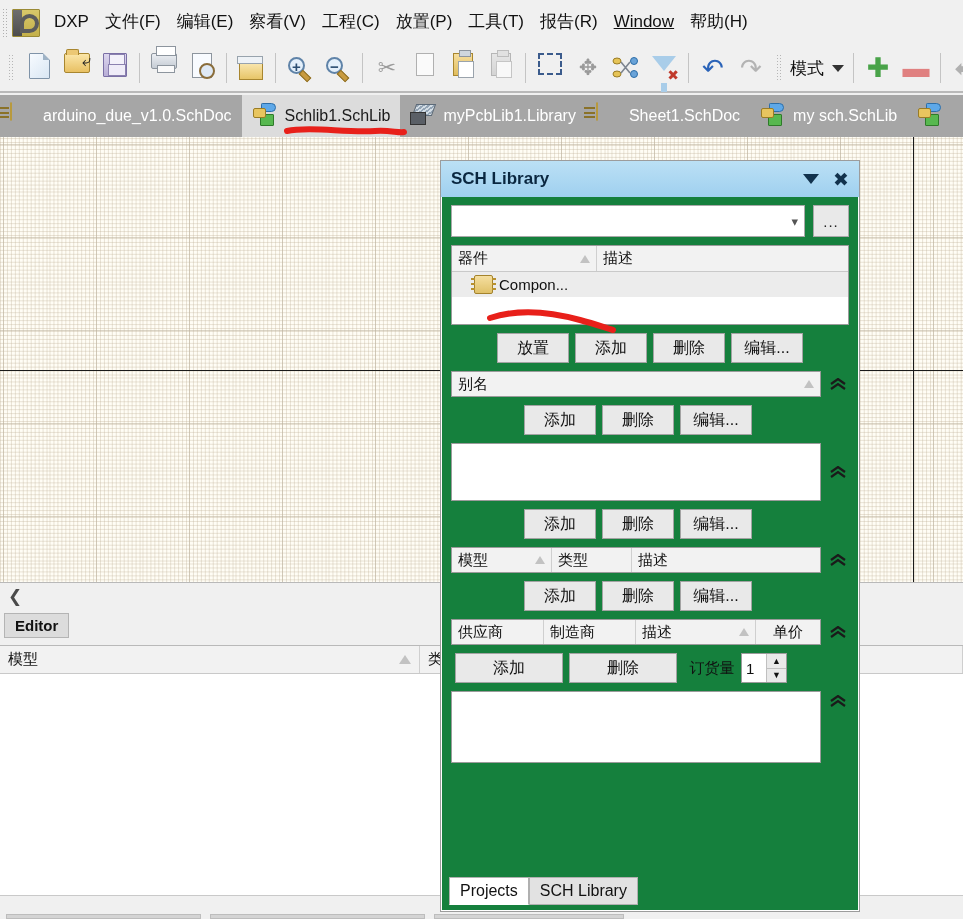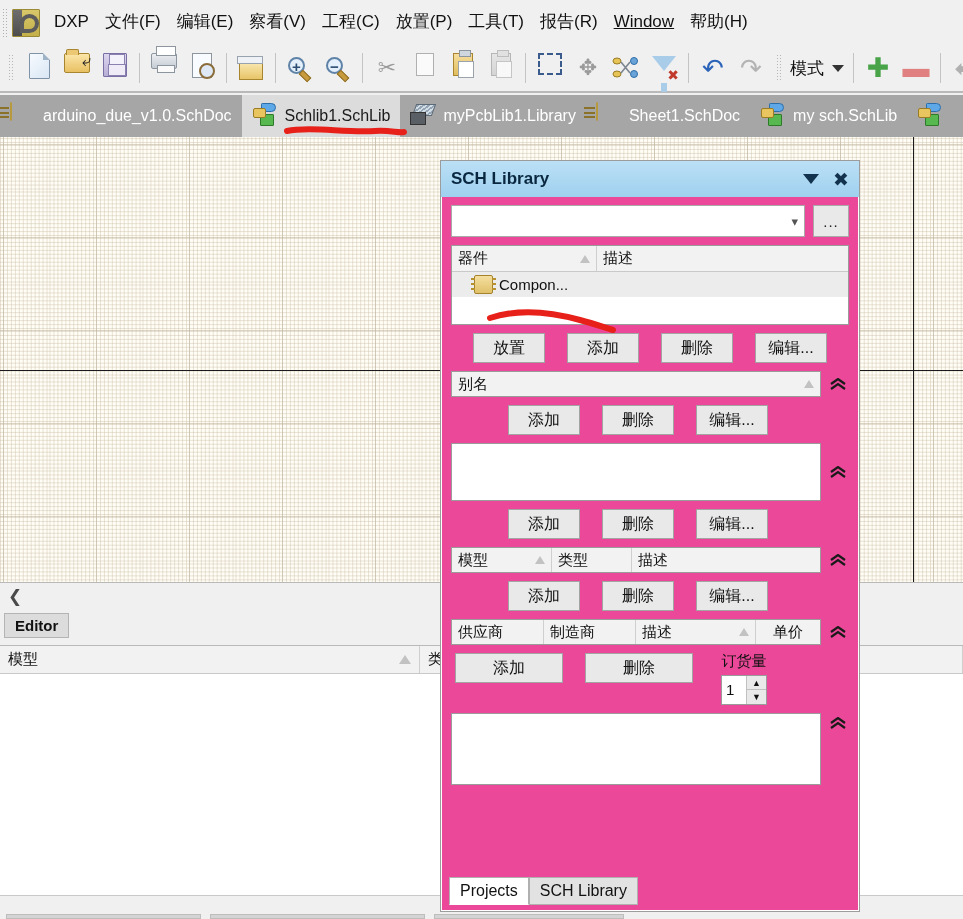--- a/index.html
+++ b/index.html
@@ -193,21 +193,21 @@
   }
   .lp-table{position:absolute;left:0;top:62px;width:963px;bottom:0;background:#fff;border-top:1px solid #b9b9b9;}
   .lp-head{display:flex;height:28px;background:#f2f2f2;border-bottom:1px solid #c9c9c9;font-size:15px;color:#111;}
   .lp-th{display:flex;align-items:center;padding:0 8px;border-right:1px solid #cfcfcf;position:relative;}
   .sorttri{width:0;height:0;border-left:6px solid transparent;border-right:6px solid transparent;
     border-bottom:9px solid #c2c2c2;margin-left:auto;}
 
   
   .schpanel{
     position:absolute;left:440px;top:160px;width:420px;height:752px;
-    background:#ec4899;border:1px solid #9c9c9c;
+    background:#15803d;border:1px solid #9c9c9c;
     box-shadow:0 0 0 1px #fff inset;
   }
   .sp-title{
     height:36px;background:linear-gradient(180deg,#bbe0f5,#9fd0ef);
     display:flex;align-items:center;padding:0 10px;color:#0a2740;font-weight:bold;font-size:17px;
   }
   .sp-title .spacer{margin-left:auto;}
   .sp-caret{width:0;height:0;border-left:8px solid transparent;border-right:8px solid transparent;
     border-top:10px solid #12324d;margin-right:14px;cursor:pointer;}
   .sp-close{font-size:19px;font-weight:bold;color:#12324d;line-height:1;cursor:pointer;}
@@ -228,37 +228,37 @@
     border-bottom:8px solid #c2c2c2;margin-left:auto;}
   .grid-rows{min-height:20px;}
   .grow{display:flex;align-items:center;gap:6px;padding:3px 6px 3px 22px;font-size:15px;color:#111;}
   .grow.sel{background:#ececec;}
   .chip-ico{width:19px;height:19px;background:linear-gradient(180deg,#f5dfa0,#e0c169);
     border:1px solid #a4832c;border-radius:2px;position:relative;flex:0 0 auto;}
   .chip-ico::before,.chip-ico::after{content:"";position:absolute;top:2px;width:4px;height:15px;
     background:repeating-linear-gradient(to bottom,#b8912f 0 2px,transparent 2px 5px);}
   .chip-ico::before{left:-4px;} .chip-ico::after{right:-4px;}
 
-  .btn-row{display:flex;gap:22px;justify-content:center;margin-top:8px;}
+  .btn-row{display:flex;gap:6px;justify-content:center;margin-top:8px;}
   .btn{
     min-width:72px;height:30px;background:#e9e9e9;border:1px solid #a3a3a3;
     display:flex;align-items:center;justify-content:center;font-size:16px;color:#111;padding:0 12px;cursor:pointer;
   }
 
   .bar-row{display:flex;align-items:center;gap:6px;margin-top:8px;}
   .bar{flex:1;height:26px;background:#f2f2f2;border:1px solid #9b9b9b;display:flex;align-items:center;
     font-size:15px;color:#111;}
   .bar .bcell{display:flex;align-items:center;padding:0 6px;border-right:1px solid #cfcfcf;height:100%;overflow:hidden;}
   .bar .bcell:last-child{border-right:none;justify-content:space-between;}
   .chevup{width:22px;height:20px;display:flex;align-items:center;justify-content:center;flex:0 0 auto;cursor:pointer;}
 
   .listbox{background:#fff;border:1px solid #9b9b9b;height:62px;}
   .listbox.tall{height:72px;}
 
-  .spin-wrap{display:flex;align-items:center;gap:6px;margin-left:6px;flex-direction:column;}
+  .spin-wrap{display:flex;align-items:center;gap:6px;margin-left:6px;}
   .spin-label{font-size:15px;color:#111;width:46px;line-height:1.05;text-align:center;
     max-height:34px;overflow:hidden;}
   .spin{width:46px;height:30px;border:1px solid #9b9b9b;background:#fff;display:flex;align-items:stretch;}
   .spin .val{flex:1;display:flex;align-items:center;padding-left:4px;font-size:15px;color:#111;}
   .spin .arrows{width:20px;display:flex;flex-direction:column;border-left:1px solid #c0c0c0;}
   .spin .ar{flex:1;background:#e9e9e9;display:flex;align-items:center;justify-content:center;font-size:9px;color:#111;}
   .spin .ar:first-child{border-bottom:1px solid #c0c0c0;}
 
   
   .sp-tabs{position:absolute;left:8px;bottom:6px;display:flex;}

